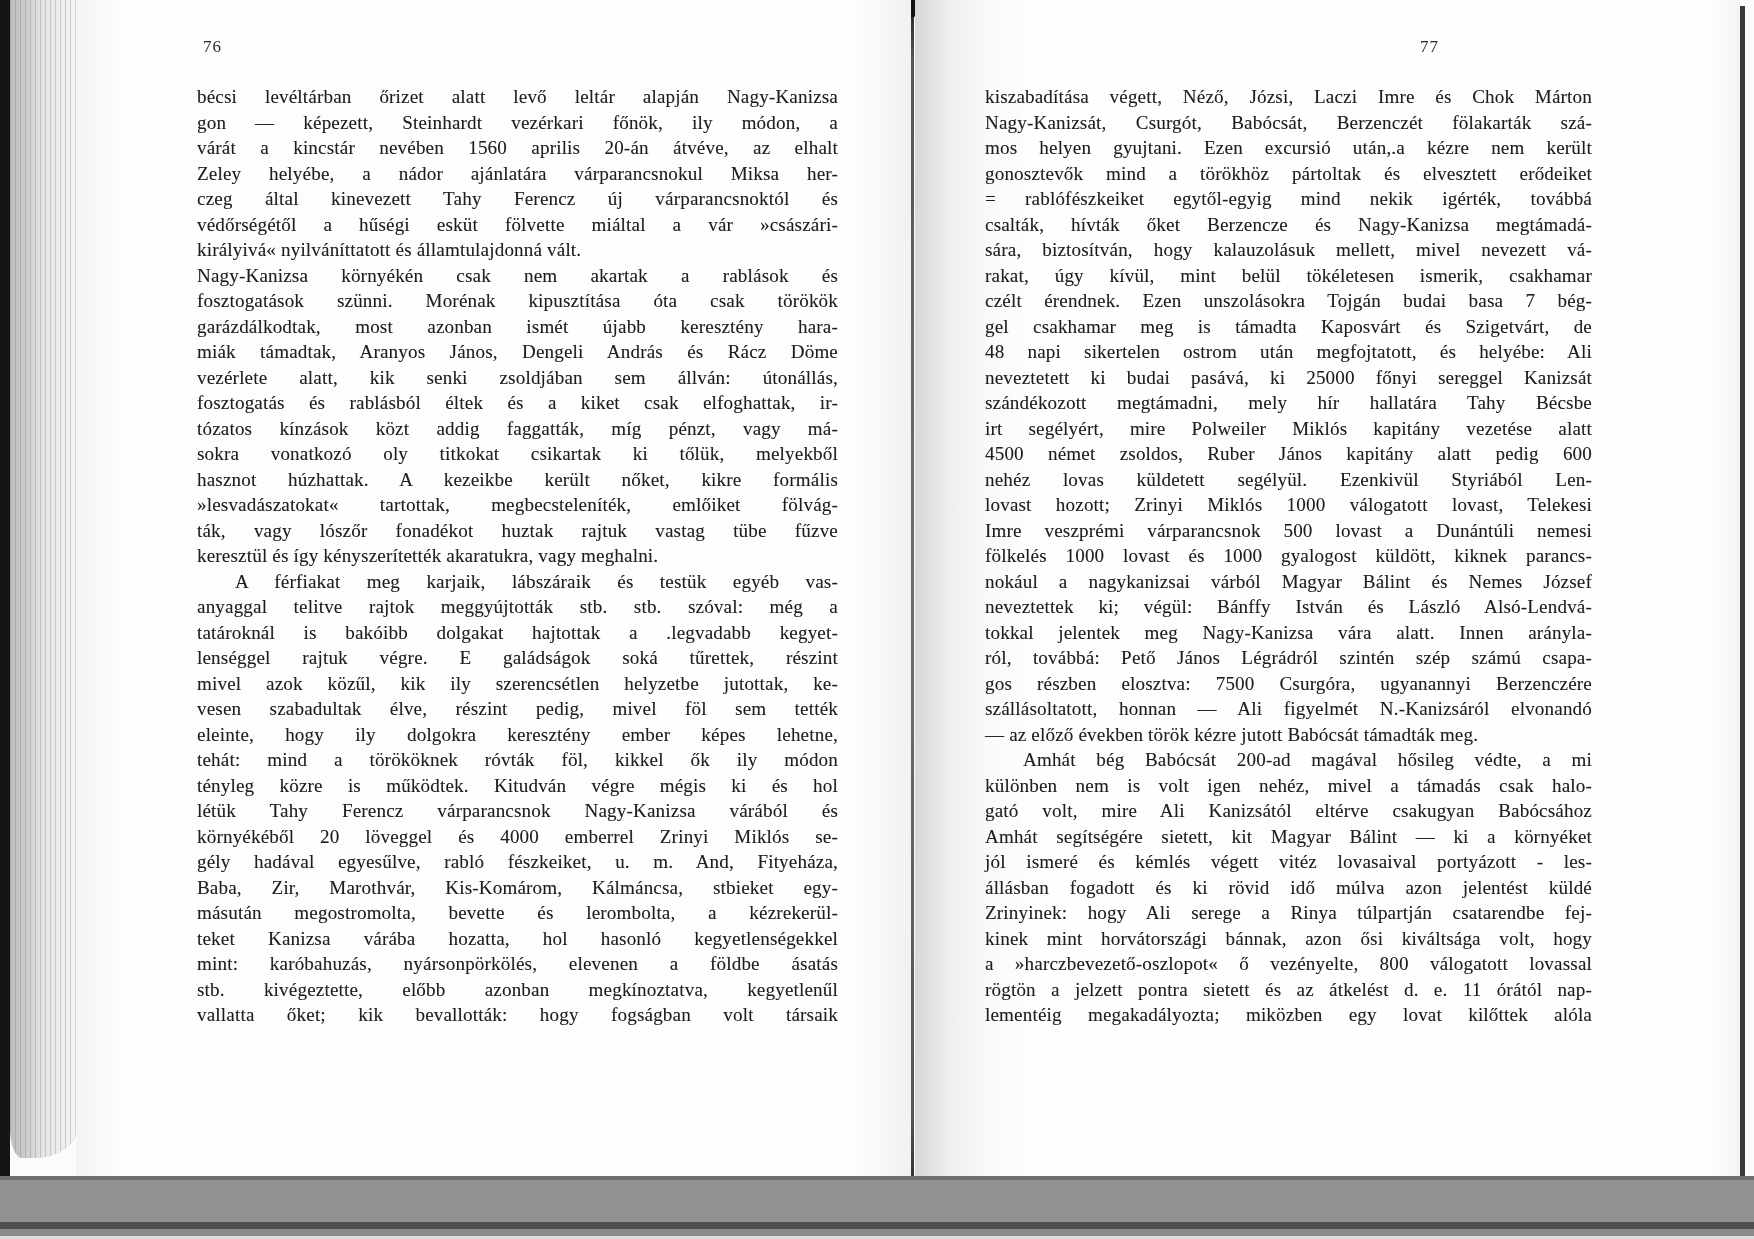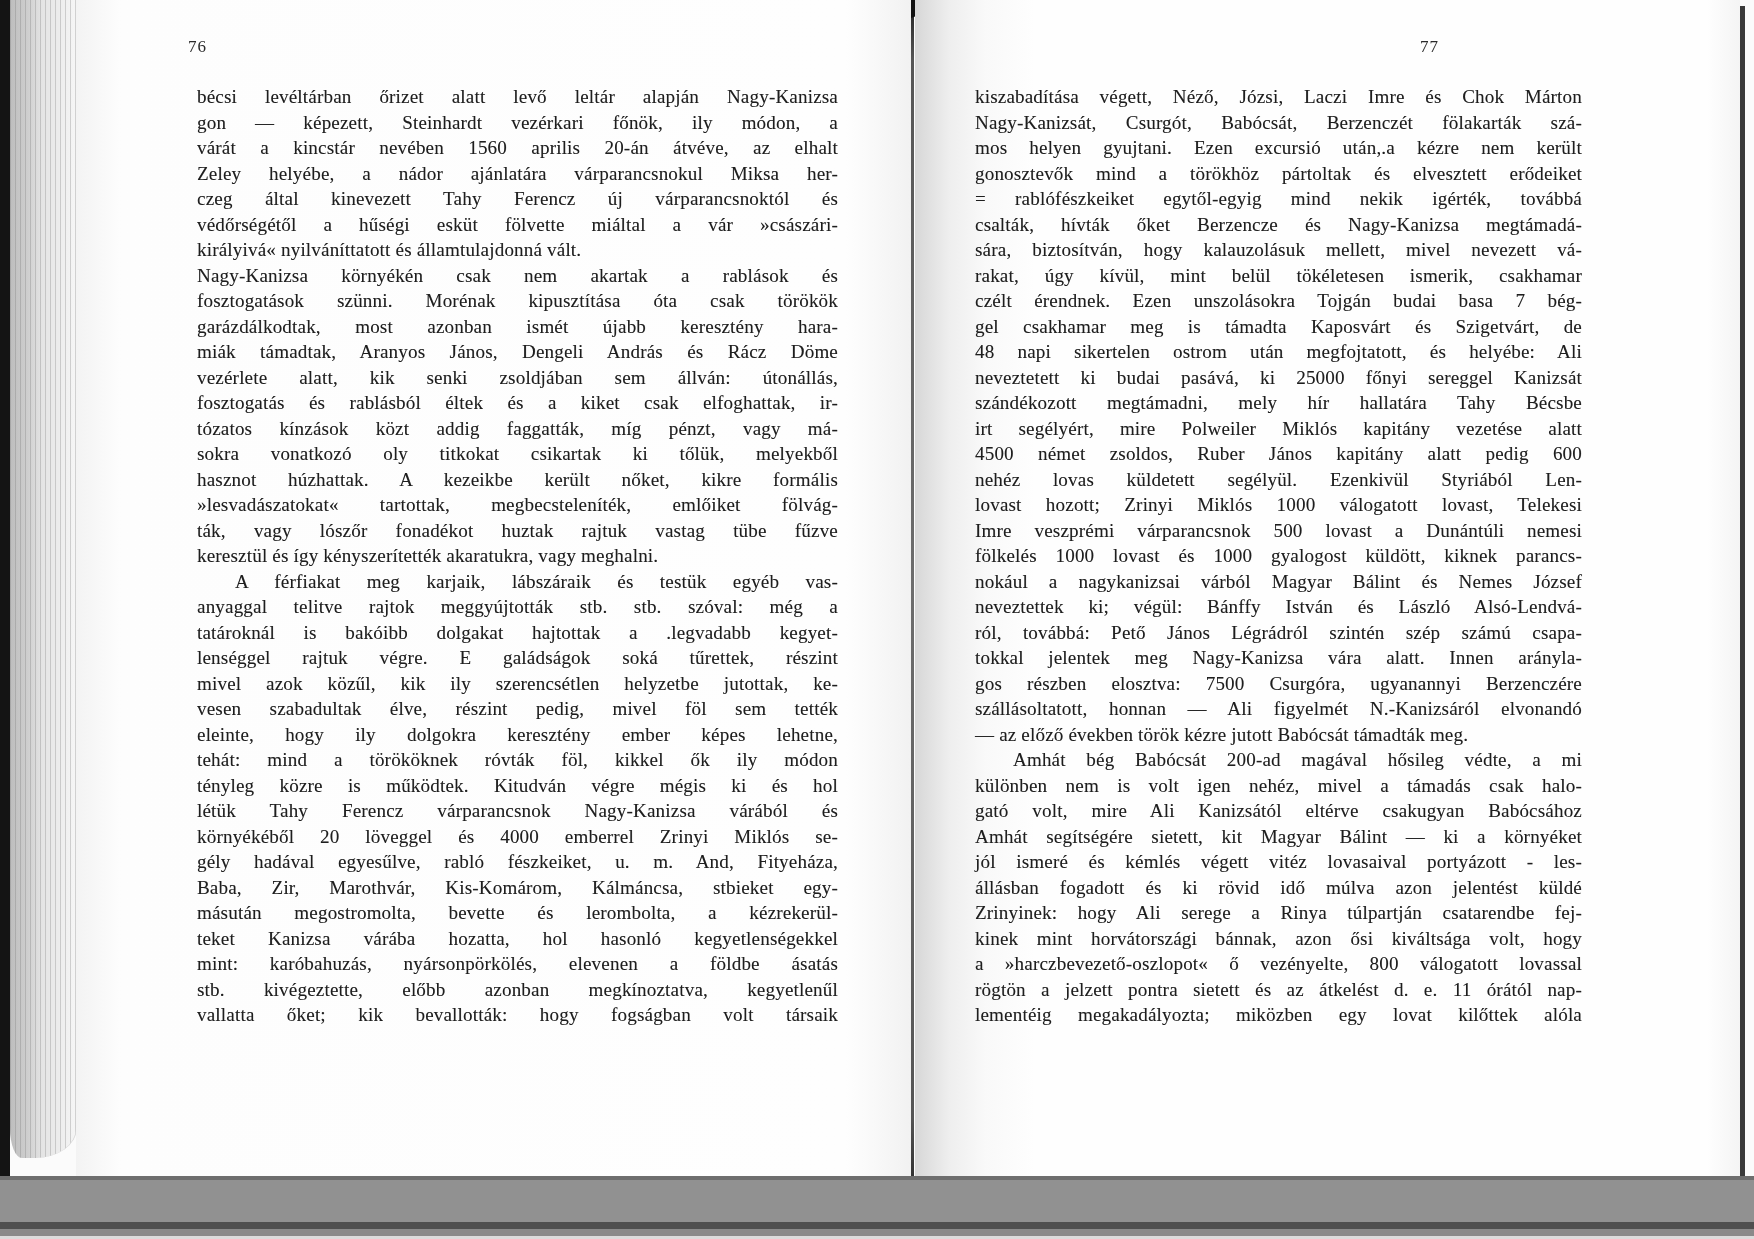--- a/index.html
+++ b/index.html
@@ -32,26 +32,26 @@
     background:linear-gradient(90deg,#f3f3f3 0,#fdfdfd 45px,#fefefe 92%,#f1f1f1 100%);}
   .page-right{left:915px;width:825px;
     background:linear-gradient(90deg,#d7d7d7 0,#eeeeee 34px,#f9f9f9 70px,#fefefe 120px,#fefefe 96%,#f4f4f4 100%);}
   .gutter-line{position:absolute;left:911px;top:0;width:3px;height:1176px;
     background:linear-gradient(180deg,#1f1f1f 0%,#555 5%,#6d6d6d 50%,#555 95%,#333 100%);}
   .gutter-wedge{position:absolute;left:911px;top:0;width:0;height:0;
     border-top:18px solid #121212;border-right:50px solid transparent;}
   .right-edge-line{position:absolute;left:1740px;top:6px;width:5px;height:1170px;background:#3a3a3a;}
   
   .page-number{position:absolute;font-size:17px;color:#2a2a2a;letter-spacing:1px;}
-  .page-left .page-number{left:112px;top:37px;text-align:center;}
+  .page-left .page-number{left:127px;top:37px;text-align:center;}
   .page-right .page-number{left:505px;top:37px;}
   .text-block{position:absolute;top:84px;color:#1e1e1e;font-size:19px;
     text-shadow:0.2px 0.2px 0 rgba(30,30,30,0.35);}
   .page-left .text-block{left:121px;width:641px;}
-  .page-right .text-block{left:60px;width:607px;}
+  .page-right .text-block{left:70px;width:607px;}
   .para{margin:0;}
   .line{
     line-height:25.5px;white-space:normal;
     text-align:justify;text-align-last:justify;-moz-text-align-last:justify;
     letter-spacing:0.2px;
   }
   .line.indent{text-indent:38px;}
   .line.end{text-align-last:left;-moz-text-align-last:left;}
 </style>
 </head>
@@ -137,22 +137,22 @@
           <div class="line">neveztetett ki budai pasává, ki 25000 főnyi sereggel Kanizsát</div>
           <div class="line">szándékozott megtámadni, mely hír hallatára Tahy Bécsbe</div>
           <div class="line">irt segélyért, mire Polweiler Miklós kapitány vezetése alatt</div>
           <div class="line">4500 német zsoldos, Ruber János kapitány alatt pedig 600</div>
           <div class="line">nehéz lovas küldetett segélyül. Ezenkivül Styriából Len-</div>
           <div class="line">lovast hozott; Zrinyi Miklós 1000 válogatott lovast, Telekesi</div>
           <div class="line">Imre veszprémi várparancsnok 500 lovast a Dunántúli nemesi</div>
           <div class="line">fölkelés 1000 lovast és 1000 gyalogost küldött, kiknek parancs-</div>
           <div class="line">nokául a nagykanizsai várból Magyar Bálint és Nemes József</div>
           <div class="line">neveztettek ki; végül: Bánffy István és László Alsó-Lendvá-</div>
+          <div class="line">tokkal jelentek meg Nagy-Kanizsa vára alatt. Innen arányla-</div>
           <div class="line">ról, továbbá: Pető János Légrádról szintén szép számú csapa-</div>
-          <div class="line">tokkal jelentek meg Nagy-Kanizsa vára alatt. Innen arányla-</div>
           <div class="line">gos részben elosztva: 7500 Csurgóra, ugyanannyi Berzenczére</div>
           <div class="line">szállásoltatott, honnan — Ali figyelmét N.-Kanizsáról elvonandó</div>
           <div class="line end">— az előző években török kézre jutott Babócsát támadták meg.</div>
         </div>
         <div class="para">
           <div class="line indent">Amhát bég Babócsát 200-ad magával hősileg védte, a mi</div>
           <div class="line">különben nem is volt igen nehéz, mivel a támadás csak halo-</div>
           <div class="line">gató volt, mire Ali Kanizsától eltérve csakugyan Babócsához</div>
           <div class="line">Amhát segítségére sietett, kit Magyar Bálint — ki a környéket</div>
           <div class="line">jól ismeré és kémlés végett vitéz lovasaival portyázott - les-</div>

